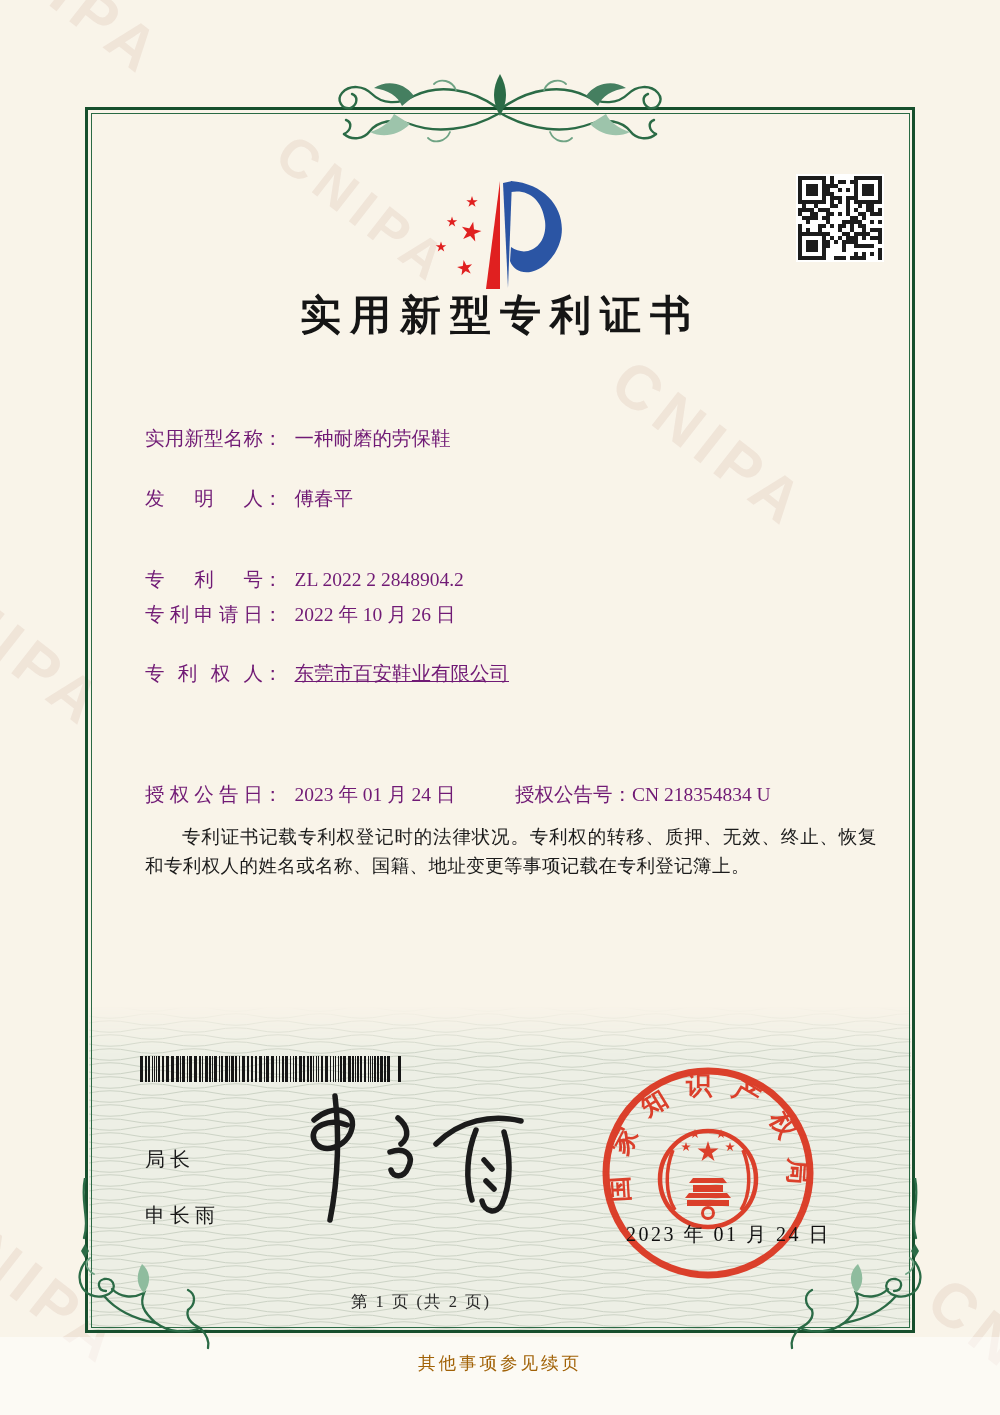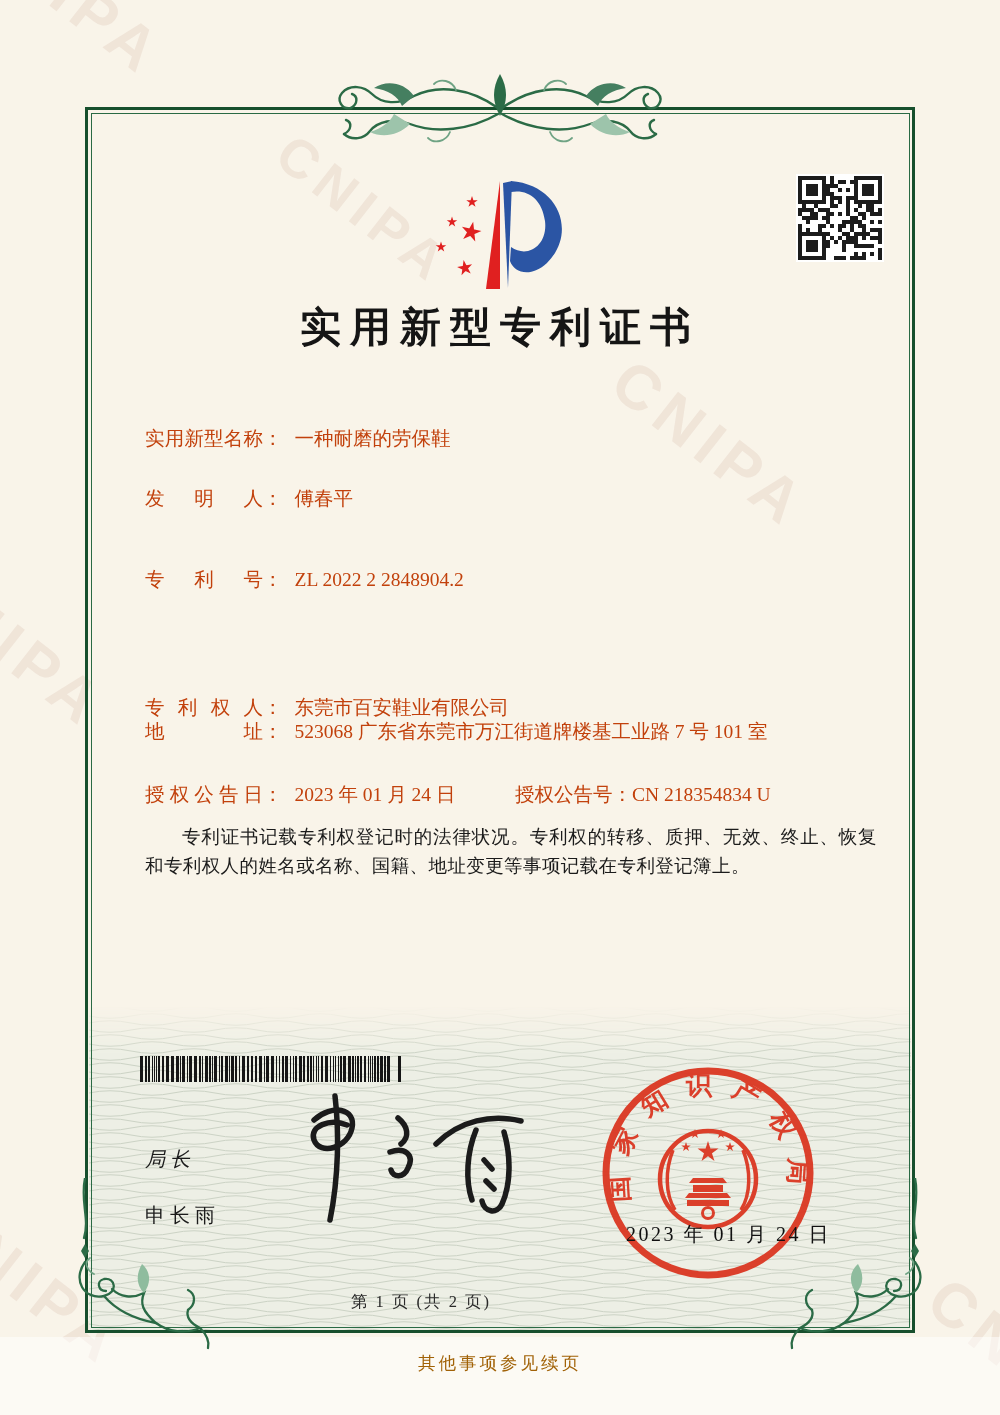--- a/index.html
+++ b/index.html
@@ -38,24 +38,24 @@
   .orn{position:absolute; z-index:4; pointer-events:none;}
   
   .content{position:absolute; inset:0; z-index:5;}
   .cert-no{
     position:absolute; left:130px; top:172px; font-size:19.5px; letter-spacing:1px;
     color:#1d1d1d;
   }
   .logo{position:absolute; left:420px; top:170px;}
   .qr{position:absolute; left:796px; top:174px;}
   .title{
-    position:absolute; left:0; top:300px; width:1000px; text-align:center;
+    position:absolute; left:0; top:288px; width:1000px; text-align:center;
     font-size:41px; font-weight:bold; letter-spacing:9px; color:#151515;
   }
-  .frow{position:absolute; left:145px; font-size:19.5px; white-space:nowrap; color:#c2410c;}
+  .frow{position:absolute; left:145px; font-size:19.5px; white-space:nowrap; color:#701a75;}
   .flabel{
     display:inline-block; width:118px; text-align:justify; text-align-last:justify;
     vertical-align:top;
   }
   .fcolon{display:inline-block; margin-right:12px;}
   .grant-right{position:absolute; left:370px; top:0; white-space:nowrap;}
   .paras{
     position:absolute; left:145px; top:823px; width:732px;
     font-size:18.5px; line-height:29px; text-align:justify; color:#1b1b1b;
     letter-spacing:0.4px;
@@ -369,25 +369,25 @@
 
     <div class="frow" style="top:425px;">
       <span class="flabel">实用新型名称</span><span class="fcolon">：</span><span>一种耐磨的劳保鞋</span>
     </div>
     <div class="frow" style="top:485px;">
       <span class="flabel">发明人</span><span class="fcolon">：</span><span>傅春平</span>
     </div>
     <div class="frow" style="top:544px;margin-top:22px;">
       <span class="flabel">专利号</span><span class="fcolon">：</span><span>ZL 2022 2 2848904.2</span>
     </div>
-    <div class="frow" style="top:694px;">
+    <div class="frow" style="top:601px;">
+      <span class="flabel">专利申请日</span><span class="fcolon">：</span><span>2022 年 10 月 26 日</span>
+    </div>
+    <div class="frow" style="top:660px;text-decoration:underline;">
       <span class="flabel">专利权人</span><span class="fcolon">：</span><span>东莞市百安鞋业有限公司</span>
-    </div>
-    <div class="frow" style="top:718px;">
-      <span class="flabel">地址</span><span class="fcolon">：</span><span>523068 广东省东莞市万江街道牌楼基工业路 7 号 101 室</span>
     </div>
 
     <div class="frow" style="top:781px;">
       <span class="flabel">授权公告日</span><span class="fcolon">：</span><span>2023 年 01 月 24 日</span>
       <span class="grant-right">
         <span>授权公告号</span><span>：</span><span>CN 218354834 U</span>
       </span>
     </div>
 
     <div class="paras">
@@ -464,21 +464,21 @@
         <rect x="230" y="0" width="1" height="26" fill="#161616"></rect>
         <rect x="232" y="0" width="1" height="26" fill="#161616"></rect>
         <rect x="234" y="0" width="2" height="26" fill="#161616"></rect>
         <rect x="237" y="0" width="2" height="26" fill="#161616"></rect>
         <rect x="240" y="0" width="3" height="26" fill="#161616"></rect>
         <rect x="244" y="0" width="2" height="26" fill="#161616"></rect>
         <rect x="247" y="0" width="3" height="26" fill="#161616"></rect>
         <rect x="258" y="0" width="3" height="26" fill="#161616"></rect>
       </svg>
 
-    <div class="sig-label" style="top:1146px;font-style:italic;">局长</div>
+    <div class="sig-label" style="top:1146px;">局长</div>
     <div class="sig-label" style="top:1186px;margin-top:16px;">申长雨</div>
     <svg class="sig-svg" width="250" height="135" viewBox="0 0 250 135">
       <g stroke="#1b1b1b" fill="none" stroke-width="5.5" stroke-linecap="round" stroke-linejoin="round">
         <path d="M34,30 C52,14 76,18 72,38 C68,58 40,66 34,50 C29,36 50,28 67,35"></path>
         <path d="M55,6 C59,40 59,86 50,130"></path>
         <path d="M118,28 C128,36 130,47 121,54"></path>
         <path d="M110,62 C124,57 135,64 128,78 C124,88 113,88 111,80"></path>
         <path d="M156,54 C180,30 212,24 241,31"></path>
         <path d="M196,40 C187,62 185,90 192,110"></path>
         <path d="M224,42 C231,66 231,94 222,114 C217,125 204,122 202,111"></path>

